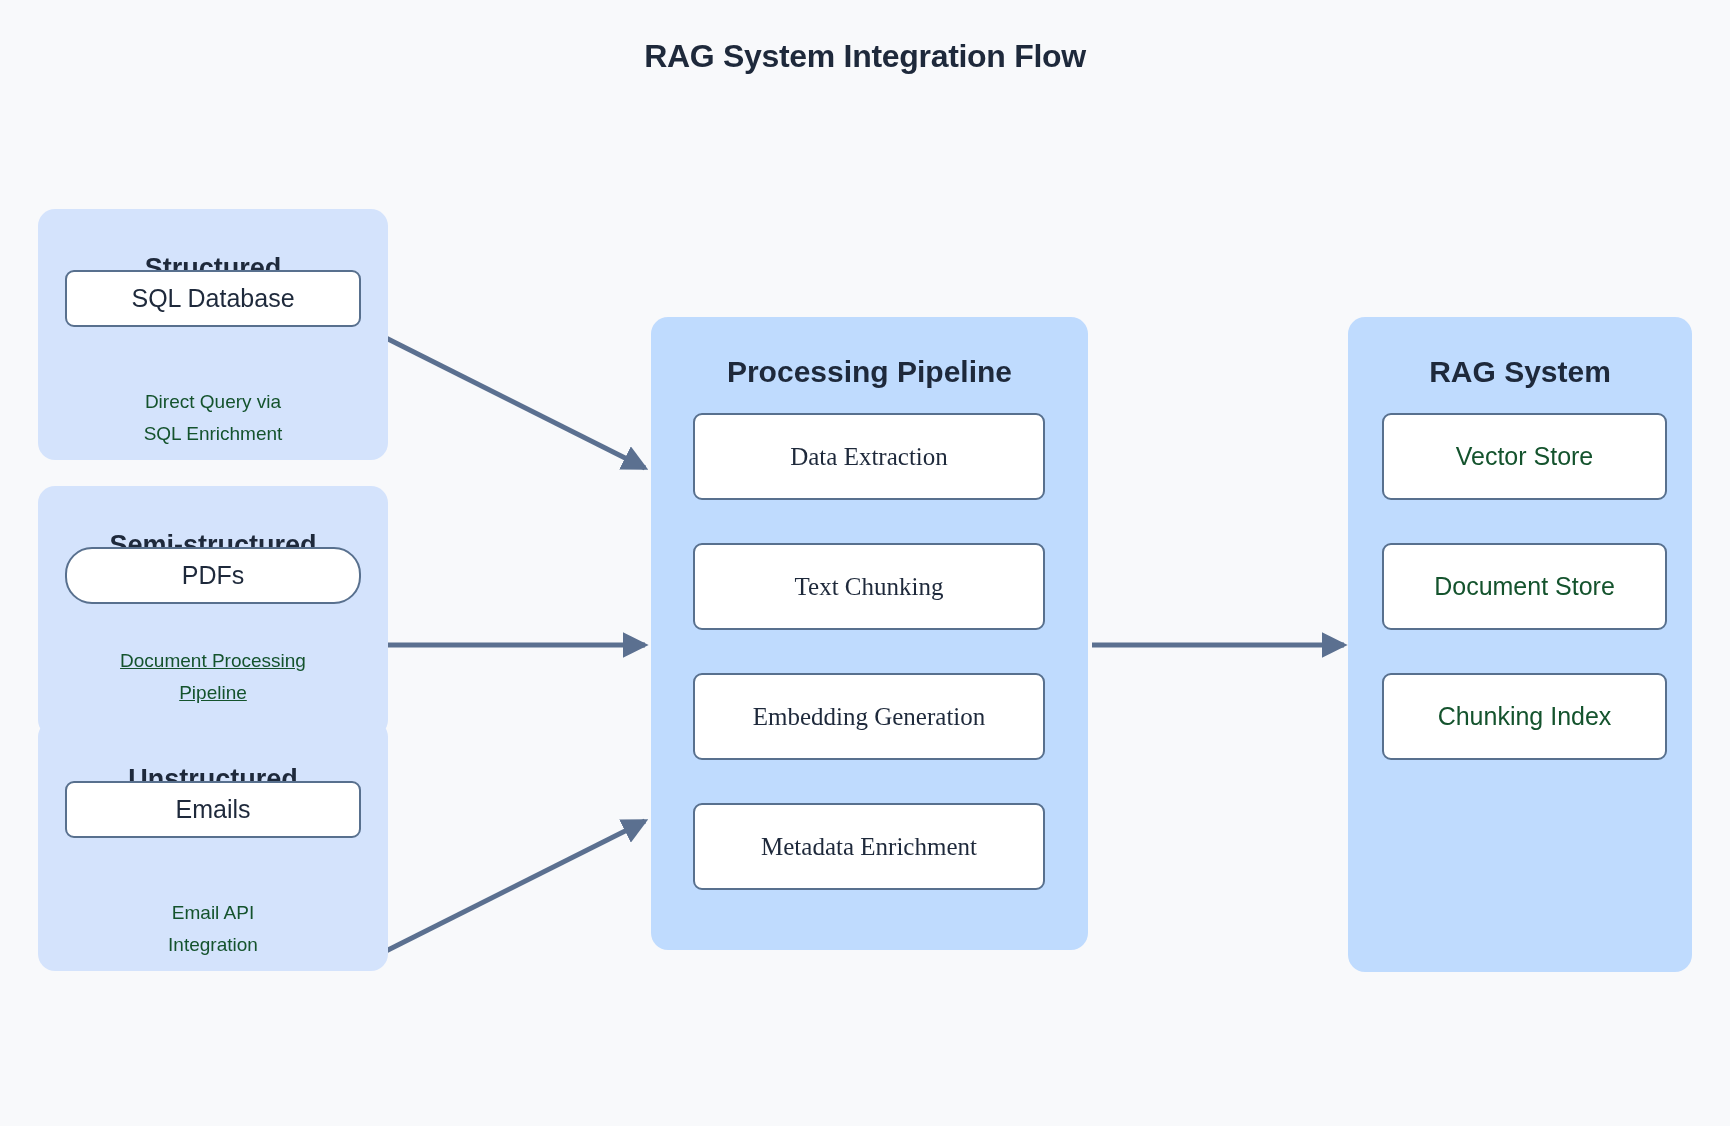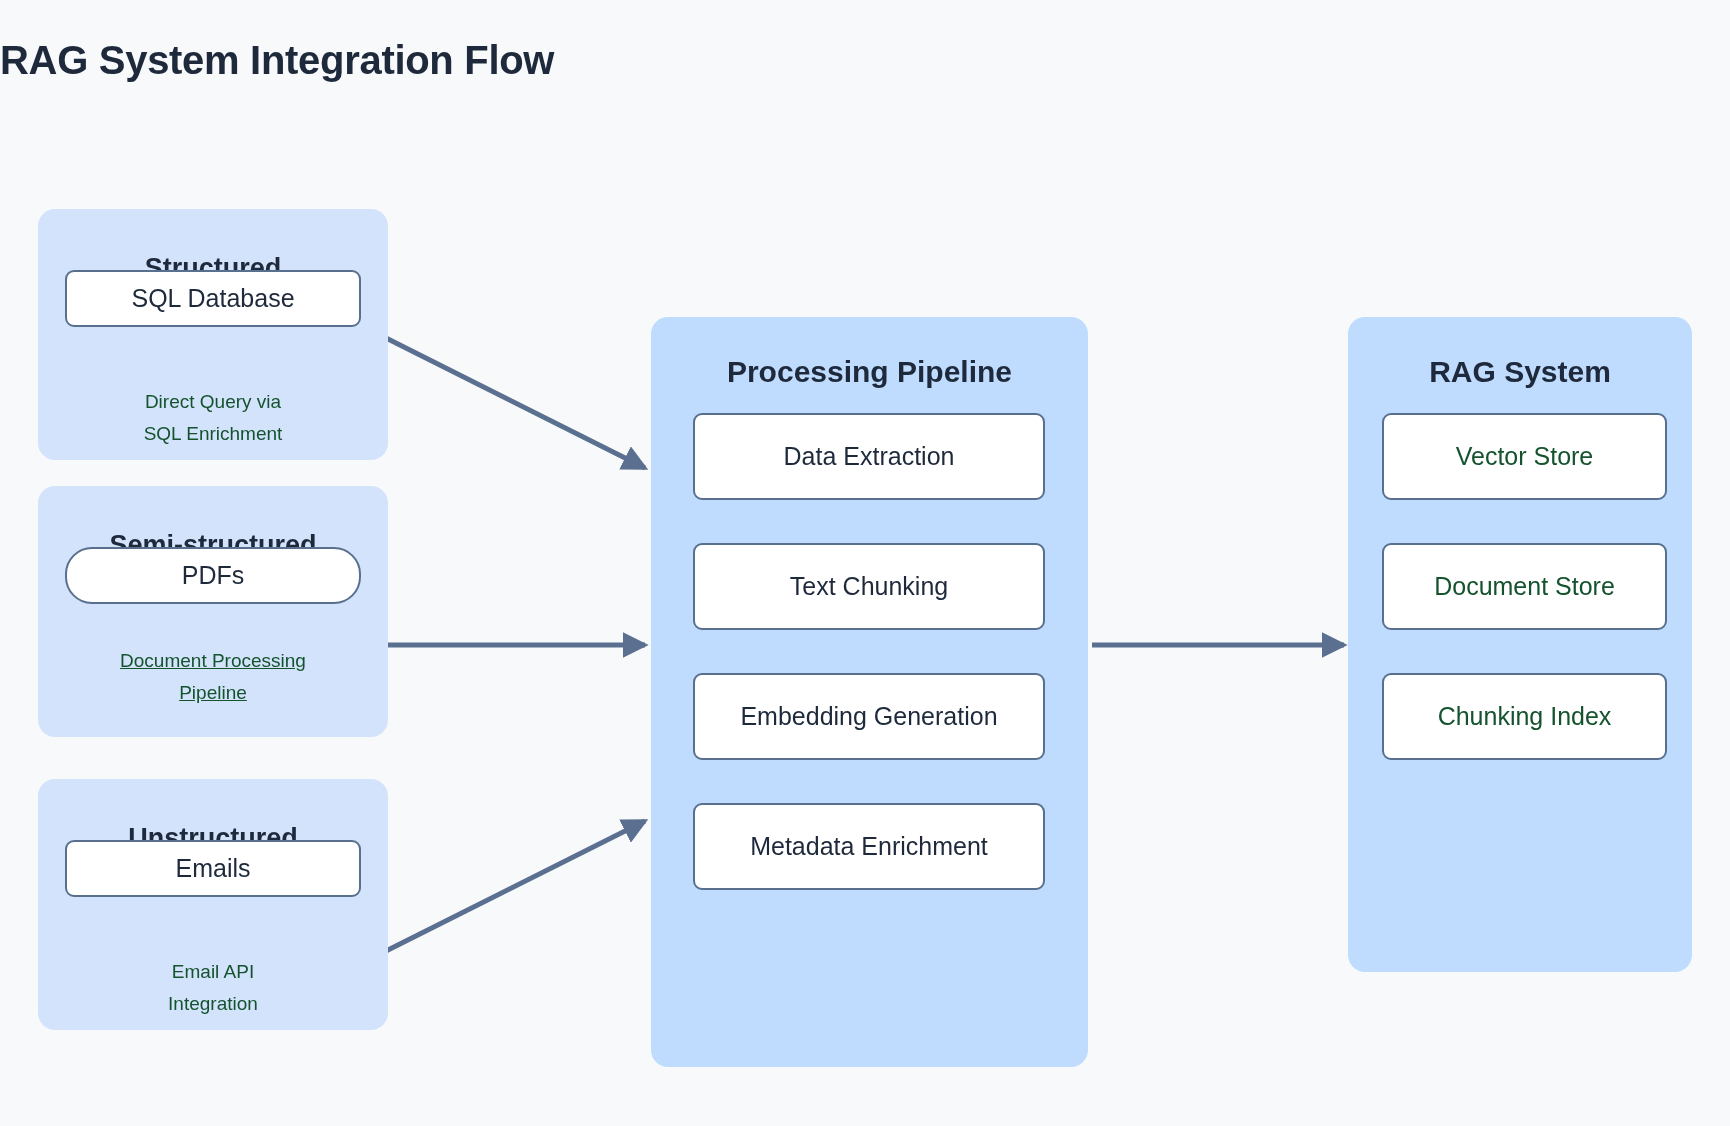--- a/index.html
+++ b/index.html
@@ -19,21 +19,22 @@
     width: 1730px;
     height: 1126px;
   }
 
   
   .diagram-title {
     position: absolute;
     left: 0;
     top: 38px;
     width: 1730px;
-    font-size: 40px;
+    text-align: center;
+    font-size: 32px;
     font-weight: bold;
     color: #1e293b;
     letter-spacing: -0.3px;
   }
 
   
   .group {
     position: absolute;
     border-radius: 17px;
     box-sizing: border-box;
@@ -82,41 +83,42 @@
   }
 
   #group-structured { top: 209px; }
   #group-structured .source-card { top: 61px; }
   #group-structured .source-caption { top: 177px; }
 
   #group-semi { top: 486px; }
   #group-semi .source-card { top: 61px; border-radius: 27px; }
   #group-semi .source-caption { top: 159px; text-decoration: underline; }
 
-  #group-unstructured { top: 779px; }
+  #group-unstructured { top: 720px; }
   #group-unstructured .source-card { top: 61px; }
   #group-unstructured .source-caption { top: 177px; }
 
   
   #group-pipeline {
     left: 651px;
     top: 317px;
     width: 437px;
-    height: 750px;
+    height: 633px;
     background: #bfdbfe;
   }
   #group-pipeline .group-title {
     font-size: 30px;
     margin-top: 38px;
   }
   .stage-list {
     position: absolute;
     left: 42px;
     top: 96px;
     width: 352px;
+    font-family: Liberation Serif, serif;
   }
   .stage-card {
     width: 352px;
     height: 87px;
     background: #ffffff;
     border: 2px solid #58708e;
     border-radius: 9px;
     display: flex;
     align-items: center;
     justify-content: center;

